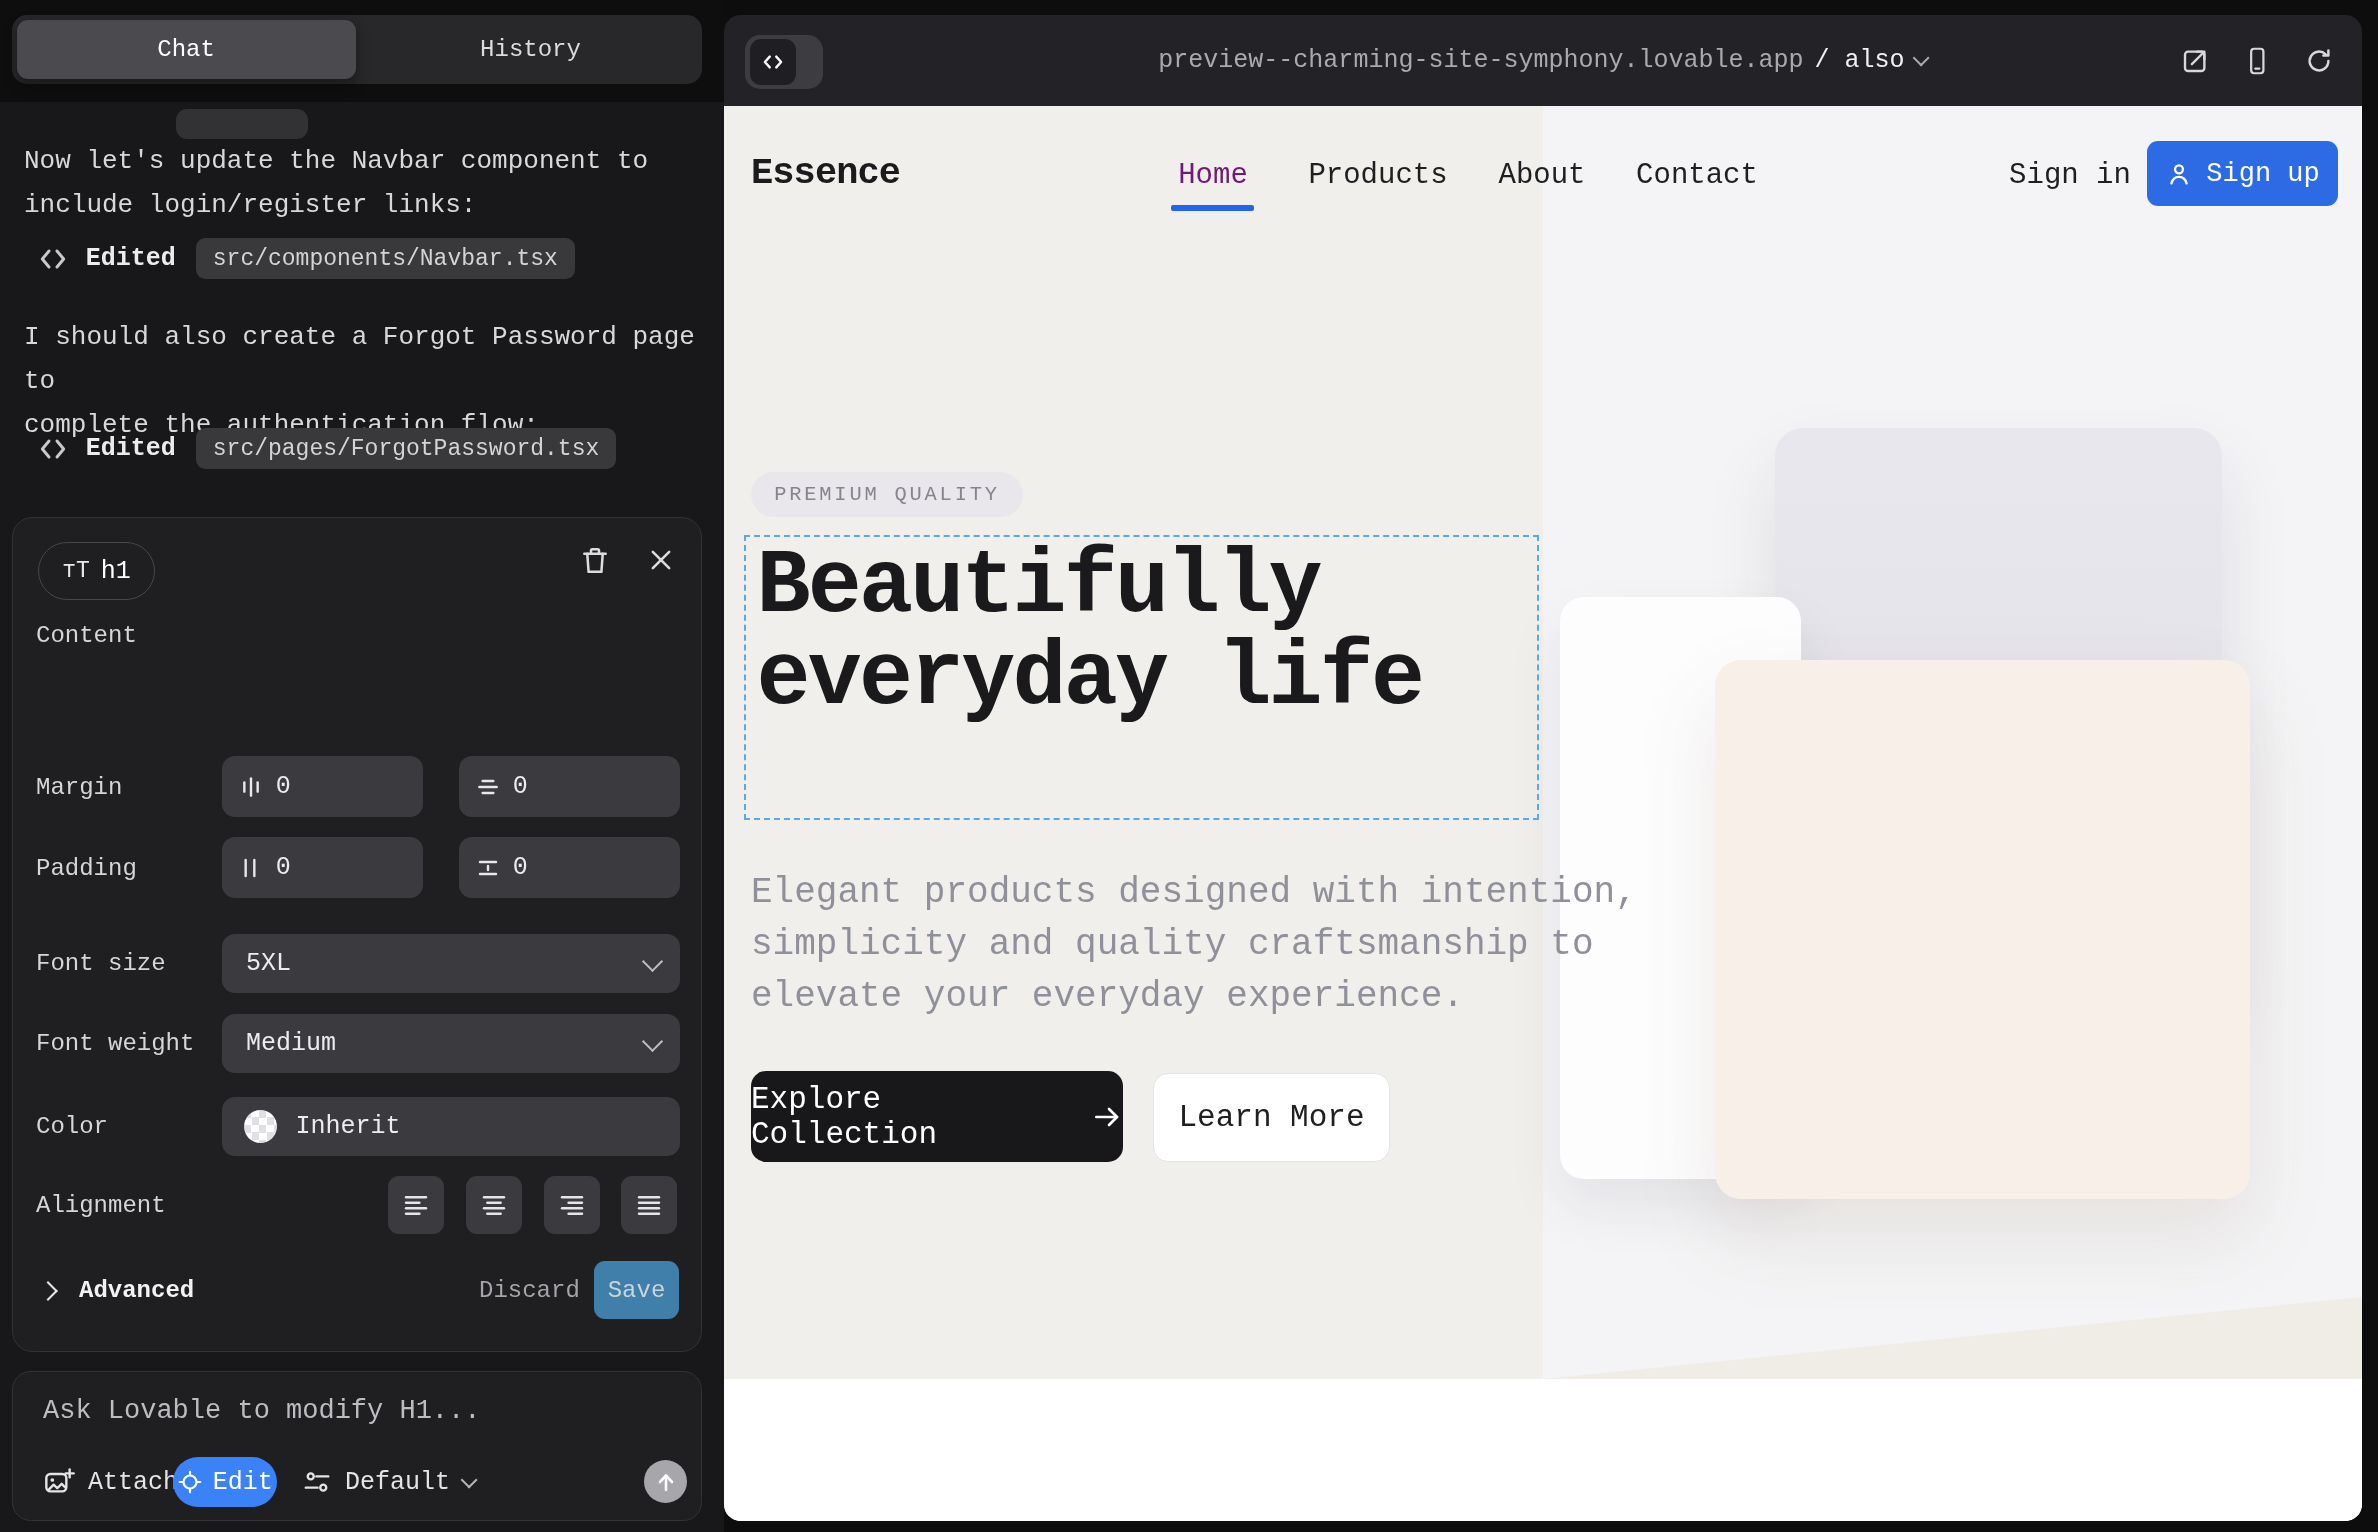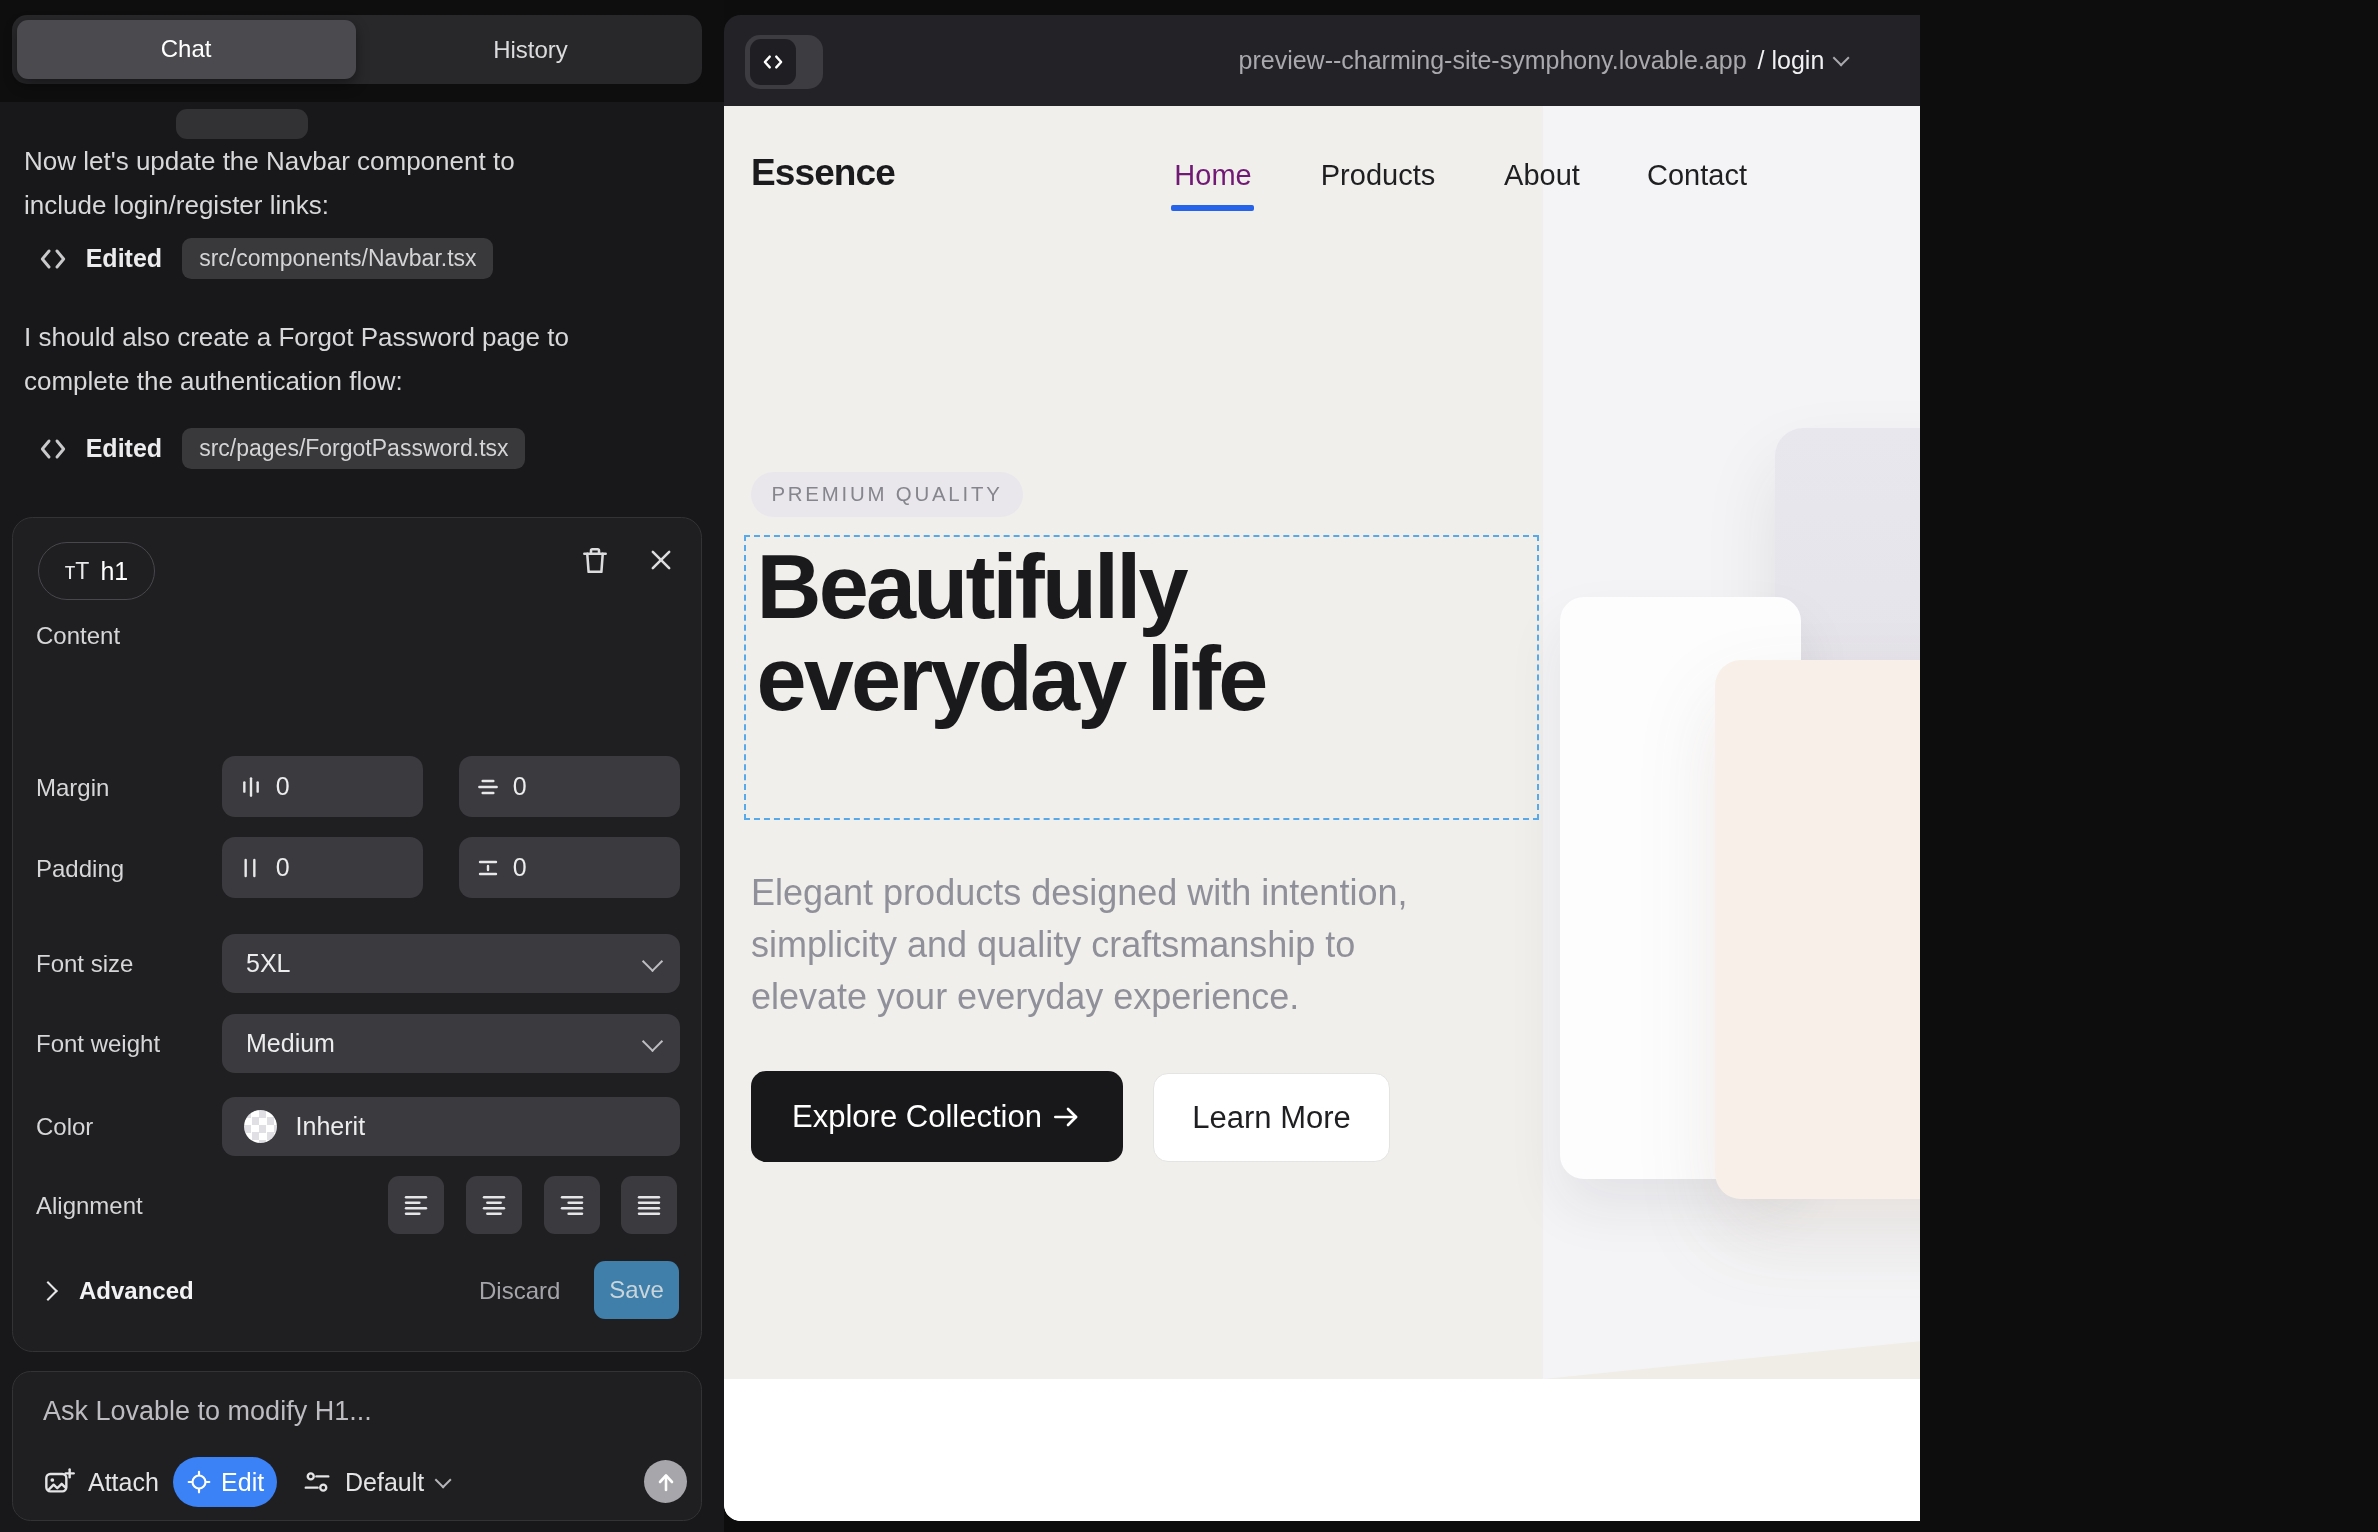--- a/index.html
+++ b/index.html
@@ -1,17 +1,17 @@
 <!DOCTYPE html>
 <html style="font-size:15px"><head>
 <meta charset="utf-8">
 <style>
   html,body{margin:0;padding:0;background:#0d0d0e;}
-  .stage{position:relative;width:1920px;height:1532px;overflow:hidden;background:#0d0d0e;
-         font-family:Liberation Sans, sans-serif;-webkit-font-smoothing:antialiased;}
+  .stage{position:relative;width:2378px;height:1532px;overflow:hidden;background:#0d0d0e;
+         font-family:Liberation Mono, monospace;-webkit-font-smoothing:antialiased;}
   .abs{position:absolute;}
   svg{display:block;}
 
   
   .left-panel{position:absolute;left:0;top:0;width:724px;height:1532px;background:#18181a;}
   .lp-top{position:absolute;left:0;top:0;width:724px;height:102px;background:#0e0e0f;}
   .tabbar{position:absolute;left:12px;top:15px;width:690px;height:69px;background:#28282b;border-radius:15px;}
   .tab-active{position:absolute;left:4.6px;top:4.6px;width:339px;height:59px;background:#4a4a4f;border-radius:11px;
               display:flex;align-items:center;justify-content:center;color:#ffffff;font-size:24px;
               box-shadow:0 5.6px 13px rgba(0,0,0,.4);}
@@ -349,21 +349,21 @@
           <svg width="26" height="26" viewBox="0 0 24 24" fill="none" stroke="currentColor" stroke-width="2.2" stroke-linecap="round" stroke-linejoin="round">
               <polyline points="9 7 4.5 12 9 17"></polyline>
               <polyline points="15 7 19.5 12 15 17"></polyline>
             </svg>
         </span>
       </div>
     </div>
 
     <div class="urlrow">
       <span class="url-domain">preview--charming-site-symphony.lovable.app</span>
-      <span class="url-path">/ login</span>
+      <span class="url-path">/ also</span>
       <span class="url-chev"></span>
     </div>
 
     <div class="chrome-icons">
       <span>
         <svg width="30" height="30" viewBox="0 0 24 24" fill="none" stroke="currentColor" stroke-width="1.9" stroke-linecap="round" stroke-linejoin="round">
             <rect x="4" y="4.5" width="15.5" height="15.5" rx="2.5"></rect>
             <path d="M9.5 14.5L19 5"></path>
             <path d="M13.5 4.5H19.5V10.5"></path>
           </svg>

